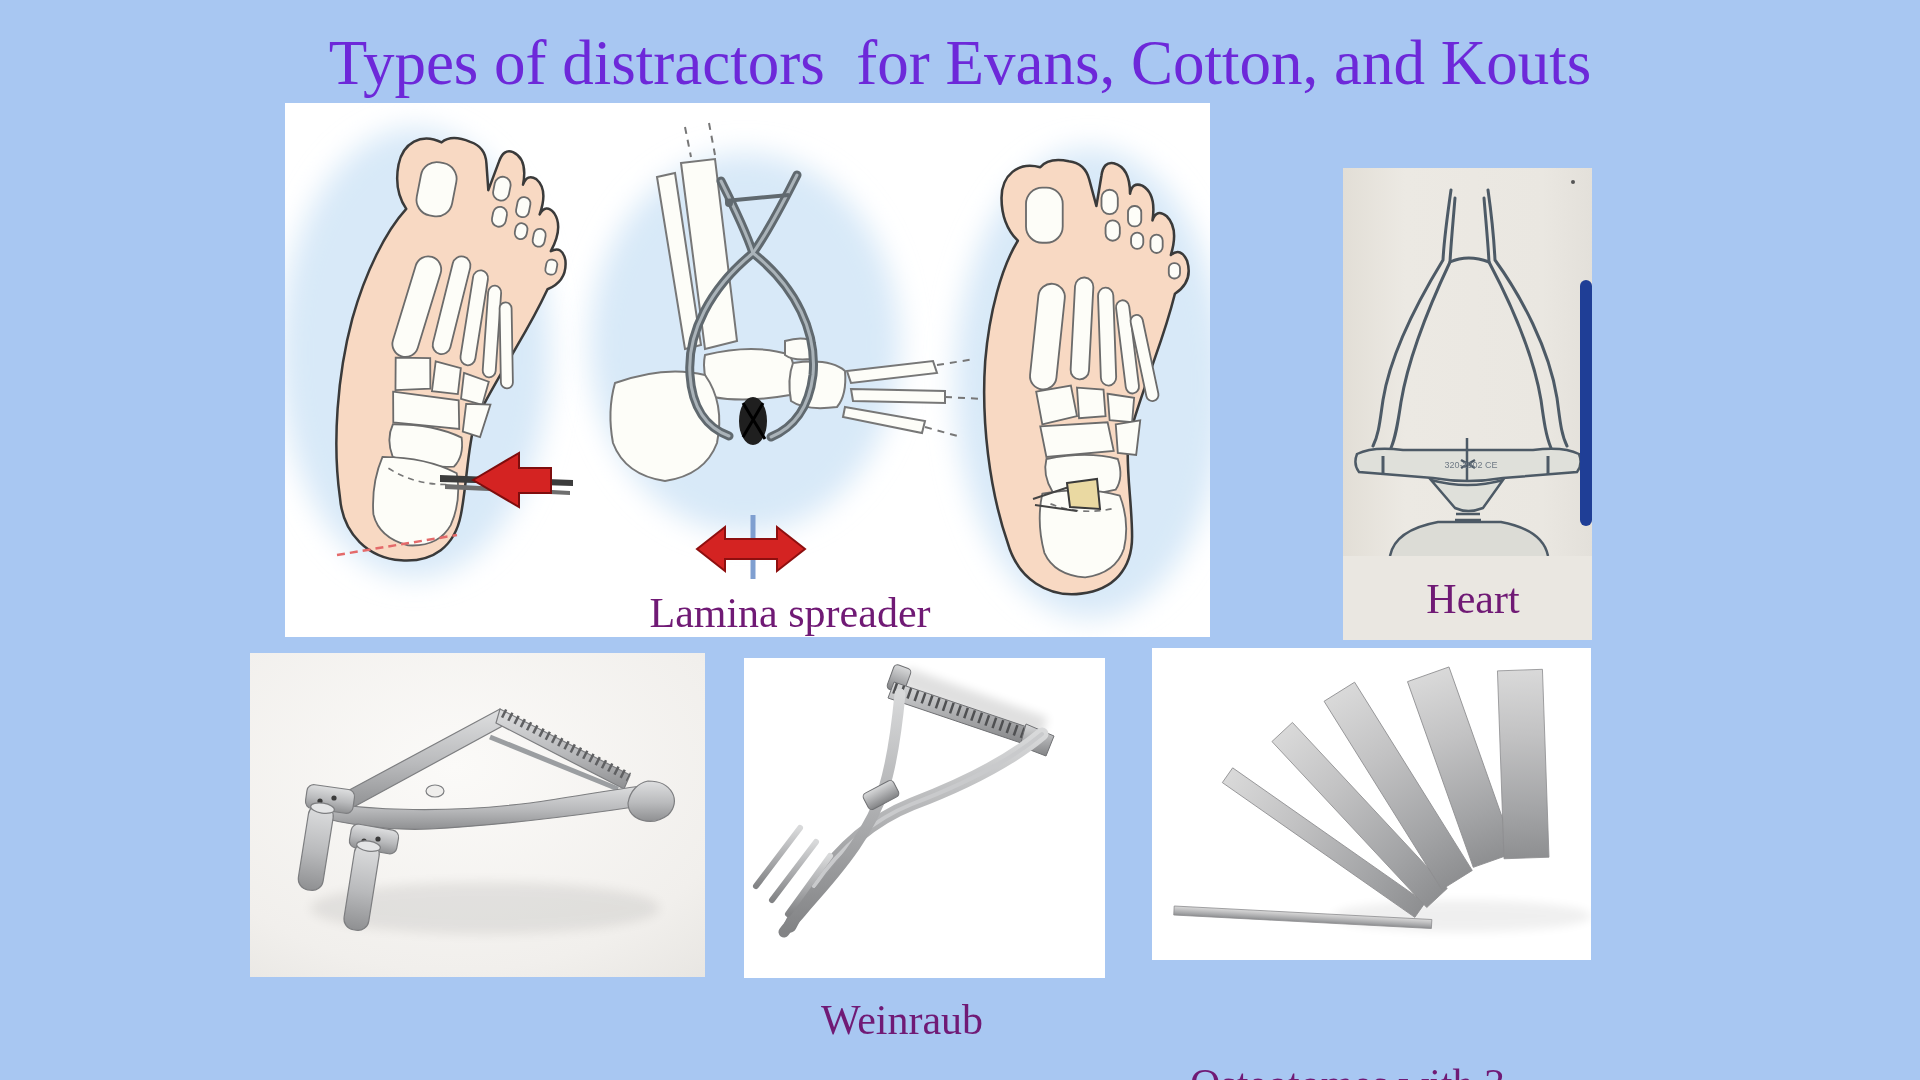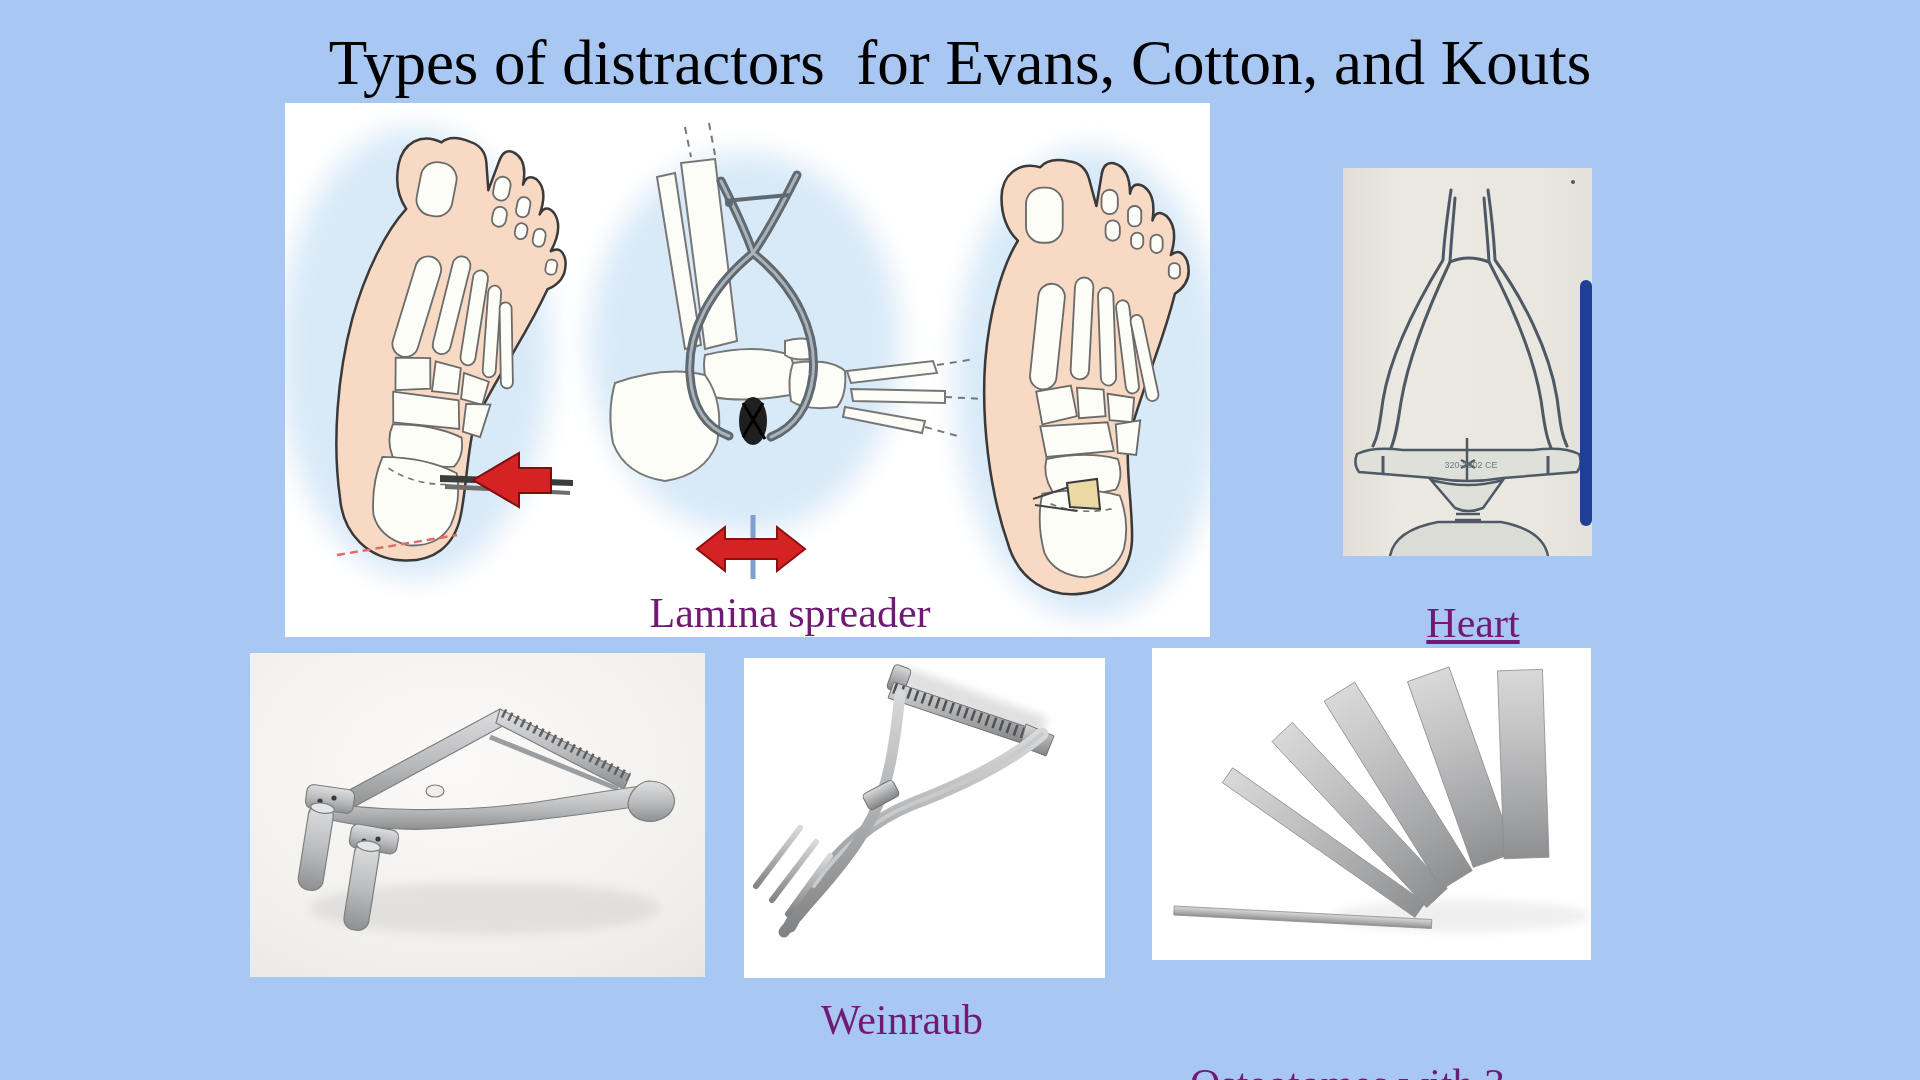--- a/index.html
+++ b/index.html
@@ -1,25 +1,25 @@
 <!DOCTYPE html>
 <html><head>
 <meta charset="utf-8">
 <style>
   html,body{margin:0;padding:0;background:#888;}
   .slide{position:relative;width:1920px;height:1080px;overflow:hidden;
          font-family:"Liberation Serif","DejaVu Serif",serif;}
   .panel{position:absolute;overflow:hidden;}
   .panel svg{display:block;}
   .title{position:absolute;top:26px;left:0;width:1920px;text-align:center;
-         font-size:63px;line-height:1.2;color:#000000;white-space:pre;}
+         font-size:63px;line-height:1.2;color:#6d28d9;white-space:pre;}
   .caption{position:absolute;font-size:42px;line-height:46px;color:#701a75;white-space:pre;}
   .caption.centered{transform:translateX(-50%);}
   .p-main{left:285px;top:103px;width:925px;height:534px;background:#ffffff;}
-  .p-heart{left:1343px;top:168px;width:249px;height:388px;background:#eae7e1;}
+  .p-heart{left:1343px;top:168px;width:249px;height:472px;background:#eae7e1;}
   .p-hint{left:250px;top:653px;width:455px;height:324px;background:#f3f1ee;}
   .p-wein{left:744px;top:658px;width:361px;height:320px;background:#ffffff;}
   .p-ost{left:1152px;top:648px;width:439px;height:312px;background:#ffffff;}
 </style>
 </head>
 <body>
 
 <div class="slide" style="background: rgb(168, 199, 242);">
 
   <div class="title">Types of distractors  for Evans, Cotton, and Kouts</div>
@@ -147,21 +147,21 @@
         <path d="M 88,312 Q 125,322 160,312 L 140,340 Q 125,346 112,340 Z" fill="#dfe0da" stroke="#4d5a66" stroke-width="2.5"></path>
         <g stroke="#4d5a66" stroke-width="2.5" fill="#d6d7d1">
           <path d="M 113,346 h 24 M 112,352 h 26 M 113,358 h 24 M 115,364 h 20"></path>
         </g>
         <path d="M 47,388 Q 52,362 95,354 L 158,354 Q 200,362 205,388" fill="#dcdcd6" stroke="#4d5a66" stroke-width="2.5"></path>
       </g>
       <text x="128" y="300" font-size="9" fill="#6f7a85" text-anchor="middle" font-family="Liberation Sans, sans-serif">320-2902  CE</text>
       <rect x="237" y="112" width="12" height="246" rx="6" fill="#1f3e96"></rect>
     </svg>
   </div>
-  <div class="caption centered" style="left:1473px;top:600px;text-decoration:underline;">Heart</div>
+  <div class="caption centered" style="left:1473px;top:576px;">Heart</div>
 
   <div class="panel p-hint">
     <svg width="455" height="324" viewBox="0 0 455 324">
       <defs>
         <radialGradient id="hintBg" cx="0.45" cy="0.35" r="0.9">
           <stop offset="0" stop-color="#fbfaf8"></stop>
             <stop offset="0.7" stop-color="#f1efec"></stop>
             <stop offset="1" stop-color="#e6e4e0"></stop>
         </radialGradient>
         <linearGradient id="met1" x1="0" y1="0" x2="0" y2="1">

